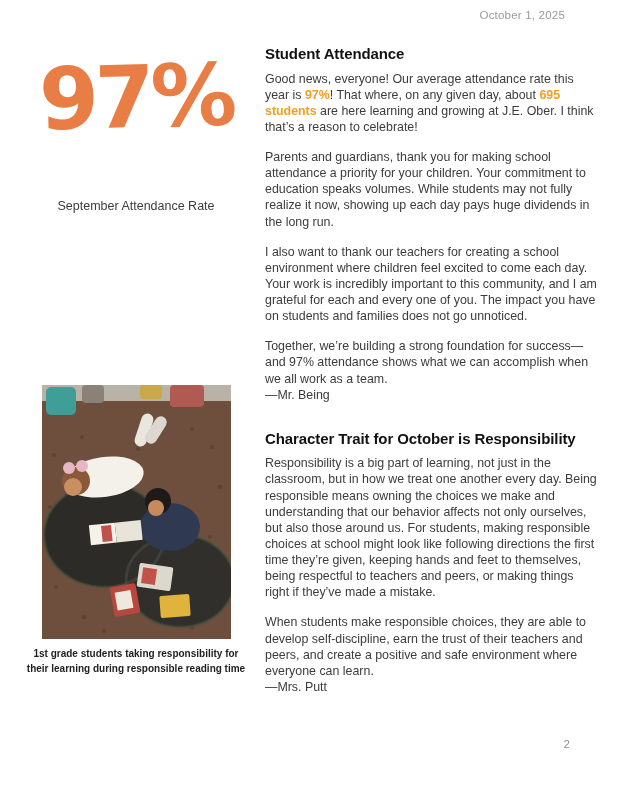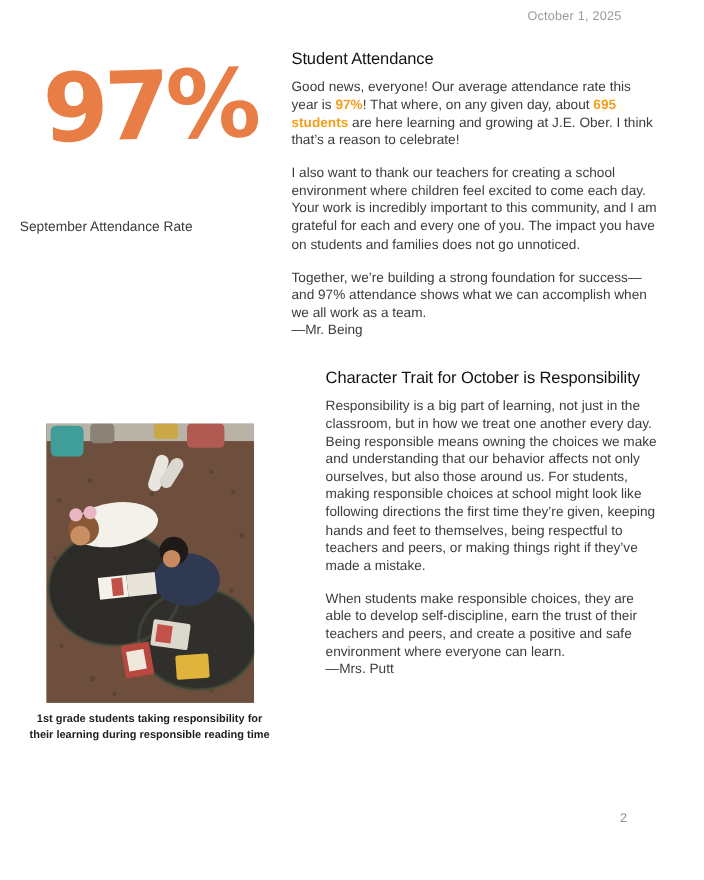--- a/index.html
+++ b/index.html
@@ -22,43 +22,43 @@
     position:absolute; top:54px; left:36px; width:200px;
     text-align:center;
     font-family:"DejaVu Sans",sans-serif;
     font-size:86px; font-weight:800; letter-spacing:-4px;
     color:#e87e46;
     transform:rotate(-1.5deg);
     line-height:1;
   }
   .stat-caption {
     position:absolute; top:199px; left:18px; width:236px;
-    text-align:left; font-size:12.5px; color:#3c3c3c;
+    text-align:center; font-size:12.5px; color:#3c3c3c;
   }
   .photo {
     position:absolute; top:385px; left:42px;
     width:189px; height:254px; display:block;
   }
   .photo-caption {
     position:absolute; top:647px; left:24px; width:224px;
     text-align:center; font-size:10px; font-weight:bold;
     color:#1e1e1e; line-height:1.45;
   }
   .content {
     position:absolute; top:44px; left:265px; width:336px;
     font-size:12.4px; line-height:1.3; color:#3c3c3c;
   }
   .content h2 {
-    font-size:15px; font-weight:normal; color:#121212;
+    font-size:15px; font-weight:bold; color:#121212;
     margin:0 0 7px; letter-spacing:-.1px; white-space:nowrap;
   }
   .content p { margin:0 0 14px; }
   .content p.no-gap { margin-bottom:0; }
   .sig { margin:0; }
-  .section-2 { margin-top:26px;margin-left:31px; }
+  .section-2 { margin-top:26px; }
   .hl { color:#f59e1d; font-weight:bold; }
   .page-num {
     position:absolute; top:738px; right:70px;
     font-size:11.5px; color:#8f8f8f;
   }
 </style>
 </head>
 <body>
 
 <div class="page">
@@ -124,20 +124,21 @@
     </g>
   </svg>
 
   <div class="photo-caption">1st grade students taking responsibility for their learning during responsible reading time</div>
 
   <div class="content">
 
     <section>
       <h2>Student Attendance</h2>
       <p><span>Good news, everyone! Our average attendance rate this year is </span><span class="hl">97%</span><span>! That where, on any given day, about </span><span class="hl">695 students</span><span> are here learning and growing at J.E. Ober. I think that’s a reason to celebrate!</span></p>
+      <p>Parents and guardians, thank you for making school attendance a priority for your children. Your commitment to education speaks volumes. While students may not fully realize it now, showing up each day pays huge dividends in the long run.</p>
       <p>I also want to thank our teachers for creating a school environment where children feel excited to come each day. Your work is incredibly important to this community, and I am grateful for each and every one of you. The impact you have on students and families does not go unnoticed.</p>
       <p class="no-gap">Together, we’re building a strong foundation for success—and 97% attendance shows what we can accomplish when we all work as a team.</p>
       <p class="sig">—Mr. Being</p>
     </section>
 
     <section class="section-2">
       <h2>Character Trait for October is Responsibility</h2>
       <p>Responsibility is a big part of learning, not just in the classroom, but in how we treat one another every day. Being responsible means owning the choices we make and understanding that our behavior affects not only ourselves, but also those around us. For students, making responsible choices at school might look like following directions the first time they’re given, keeping hands and feet to themselves, being respectful to teachers and peers, or making things right if they’ve made a mistake.</p>
       <p class="no-gap">When students make responsible choices, they are able to develop self-discipline, earn the trust of their teachers and peers, and create a positive and safe environment where everyone can learn.</p>
       <p class="sig">—Mrs. Putt</p>

